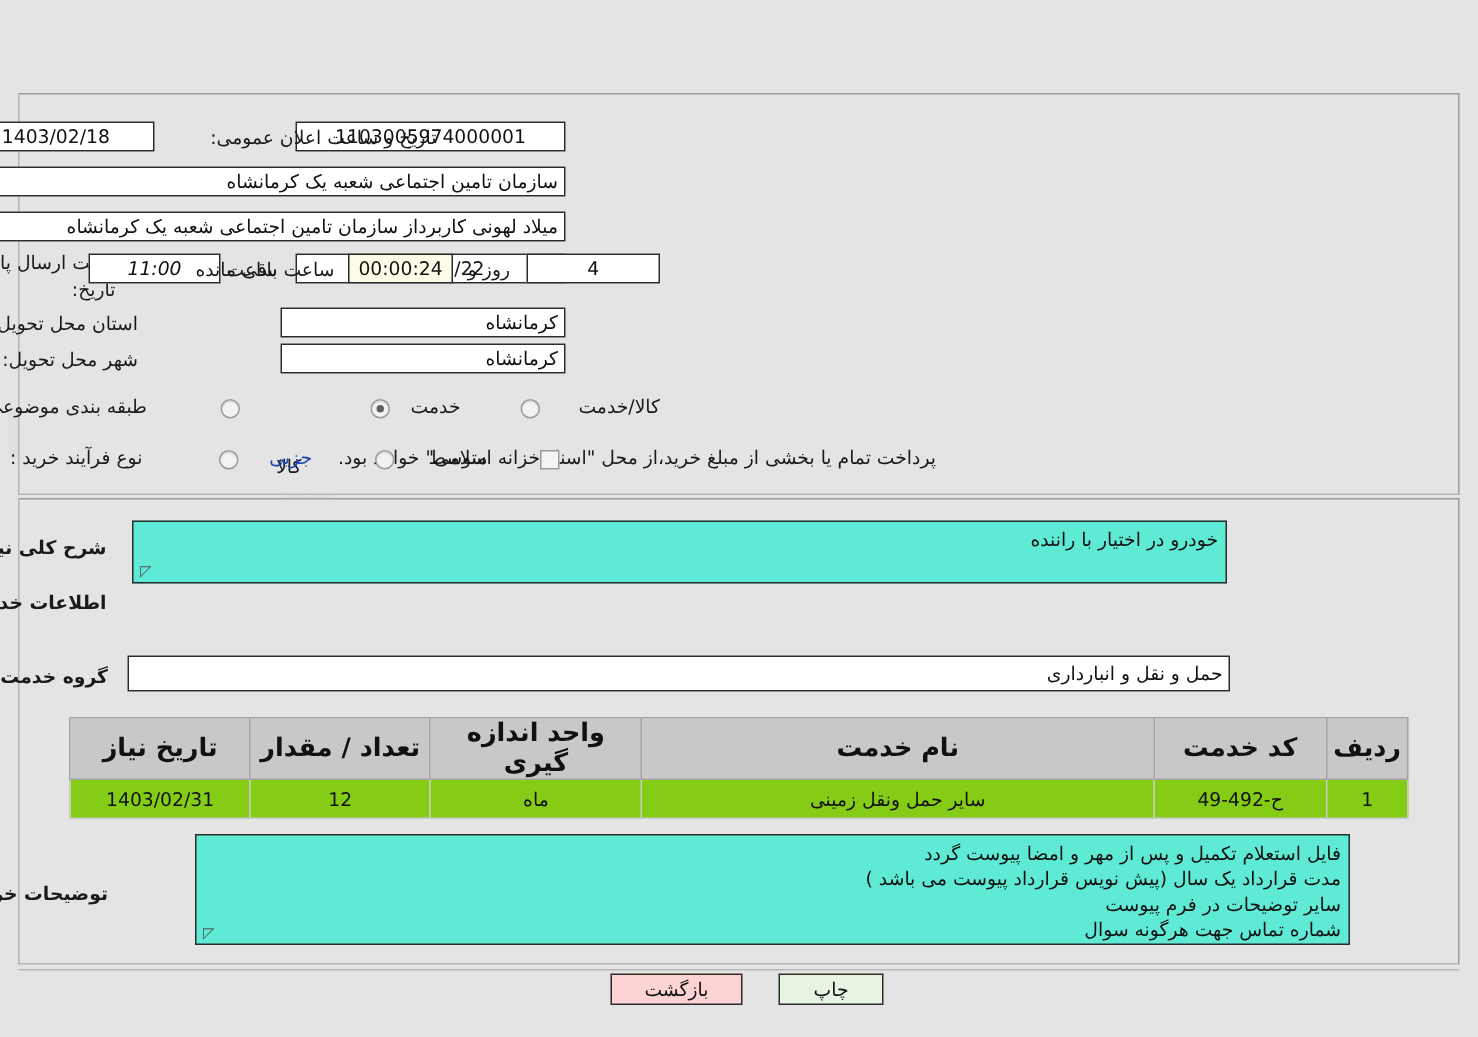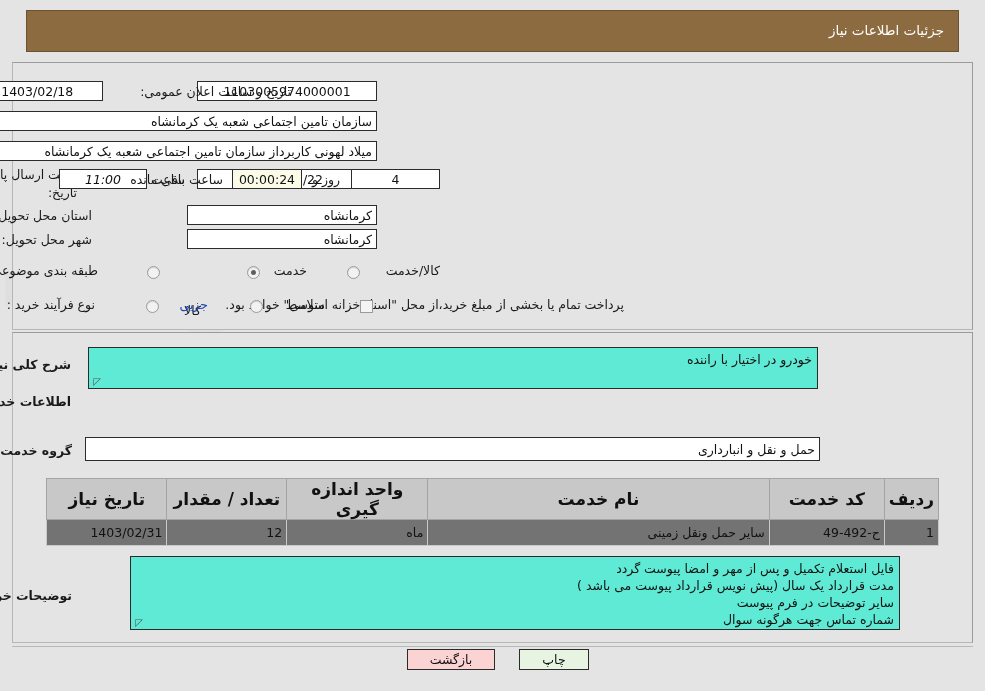--- a/index.html
+++ b/index.html
@@ -153,24 +153,25 @@
     background: #c8c8c8;
     border: 1px solid #a4a4a4;
     font-weight: bold;
     font-size: 17px;
     color: #111;
     height: 25px;
     padding: 0 4px;
     text-align: center;
   }
   .tbl td {
-    background: #737373;
+    background: #84cc16;
     border: 1px solid #c9c9c9;
     height: 25px;
     padding: 0 4px;
+    text-align: center;
     color: #111;
   }
 
   
   .btn {
     position: absolute;
     height: 21px;
     border: 1px solid #2b2b2b;
     box-sizing: border-box;
     font-size: 12.5px;
@@ -202,23 +203,20 @@
   <svg class="watermark" viewBox="0 0 985 200" xmlns="http://www.w3.org/2000/svg">
     <g opacity="0.30">
       <path d="M150 250 L150 300 L210 335 L270 300 L270 250 L210 222 Z" fill="none" stroke="#c8a0a8" stroke-width="9"></path>
       <path d="M176 262 l34 48 l42 -60" fill="none" stroke="#c8a0a8" stroke-width="11"></path>
       <text x="300" y="66" font-family="DejaVu Sans, sans-serif" font-size="62" font-weight="bold" fill="#c7c7c7" letter-spacing="1">AriaTender.net</text>
       <path d="M150 18 L150 64 L206 96 L262 64 L262 18 L206 -6 Z" fill="none" stroke="#d6bec2" stroke-width="8"></path>
       <path d="M172 30 l34 46 l40 -56" fill="none" stroke="#d6bec2" stroke-width="10"></path>
     </g>
   </svg>
 
-  <div class="titlebar">
-    <span class="txt">جزئیات اطلاعات نیاز</span>
-  </div>
 
   <div class="panel" id="panel-top"></div>
 
   <span class="lbl" style="right:908px; top:84px;">شماره نیاز:</span>
   <div class="box center" style="right:608px; top:81px; width:180px; height:20px;">
     <span class="v">1103005974000001</span>
   </div>
 
   <span class="lbl" style="right:694px; top:84px;">تاریخ و ساعت اعلان عمومی:</span>
   <div class="box center" style="right:882px; top:81px; width:180px; height:20px;">

